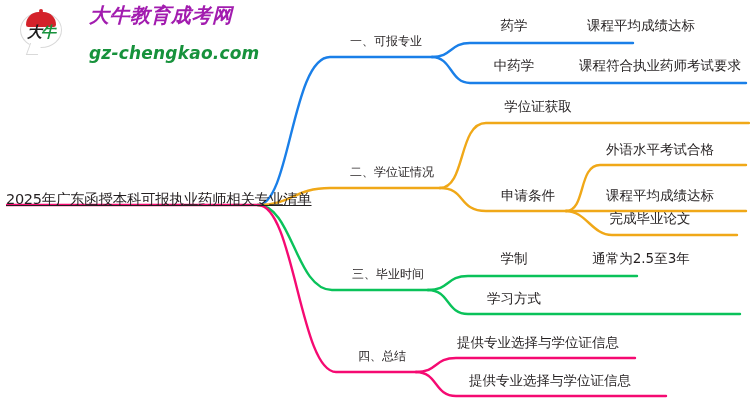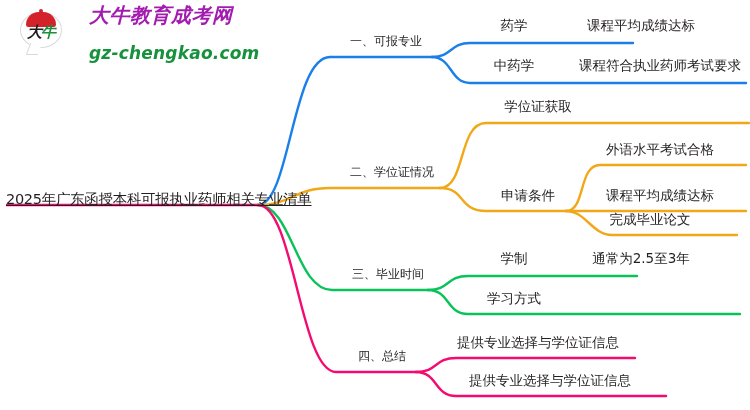--- a/index.html
+++ b/index.html
@@ -207,21 +207,21 @@
   <div class="lbl l2 ctr" style="left:514px; top:19px;text-align:center;">药学</div>
   <div class="lbl l3 ctr" style="left:641px; top:19px;">课程平均成绩达标</div>
   <div class="lbl l2 ctr" style="left:514px; top:59px;">中药学</div>
   <div class="lbl l3 ctr" style="left:660px; top:59px;">课程符合执业药师考试要求</div>
 
   <div class="lbl l1" style="left:350px; top:166px;">二、学位证情况</div>
   <div class="lbl l2 ctr" style="left:538px; top:100px;">学位证获取</div>
   <div class="lbl l2 ctr" style="left:528px; top:189px;">申请条件</div>
   <div class="lbl l3 ctr" style="left:660px; top:143px;">外语水平考试合格</div>
   <div class="lbl l3 ctr" style="left:660px; top:189px;">课程平均成绩达标</div>
-  <div class="lbl l3 ctr" style="left:650px; top:213px;">完成毕业论文</div>
+  <div class="lbl l3 ctr" style="left:650px; top:213px;font-family:Liberation Mono, monospace;">完成毕业论文</div>
 
   <div class="lbl l1" style="left:352px; top:268px;">三、毕业时间</div>
   <div class="lbl l2 ctr" style="left:514px; top:252px;">学制</div>
   <div class="lbl l3 ctr" style="left:641px; top:252px;">通常为2.5至3年</div>
   <div class="lbl l2 ctr" style="left:514px; top:292px;">学习方式</div>
 
   <div class="lbl l1" style="left:358px; top:350px;">四、总结</div>
   <div class="lbl l3 ctr" style="left:538px; top:336px;">提供专业选择与学位证信息</div>
   <div class="lbl l3 ctr" style="left:550px; top:374px;">提供专业选择与学位证信息</div>
 

